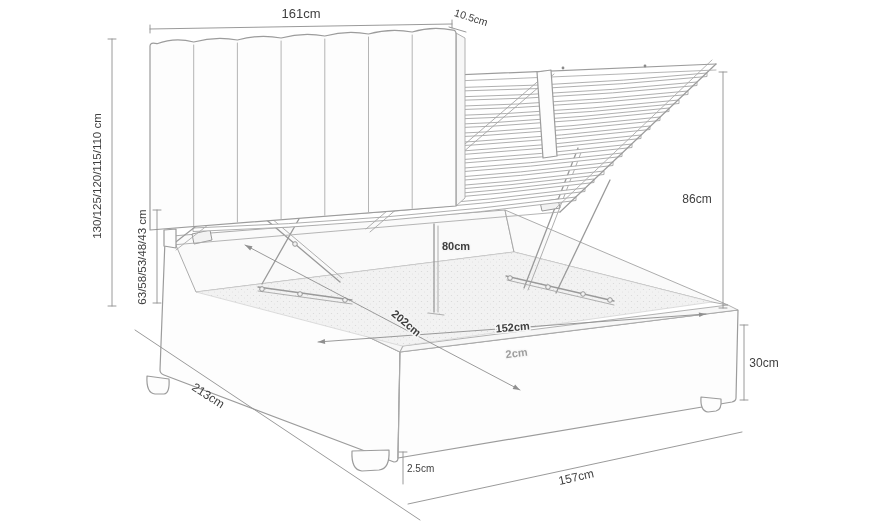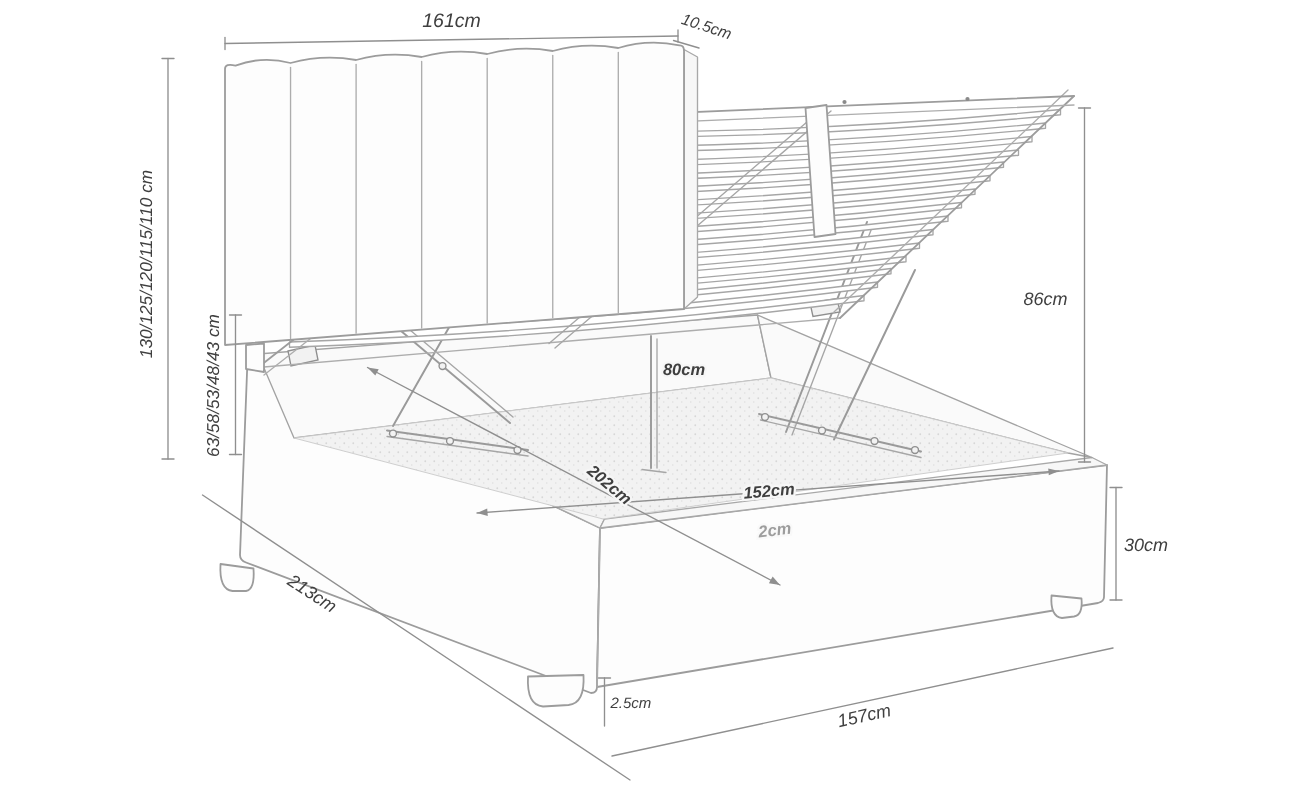--- a/index.html
+++ b/index.html
@@ -2,21 +2,20 @@
 <html><head>
 <meta charset="utf-8">
 <style>
   html,body{margin:0;padding:0;background:#ffffff;}
   .stage{
     position:relative;
     width:870px;height:524px;
     background:#ffffff;
     overflow:hidden;
     font-family:"Liberation Sans", sans-serif;
-    font-style:italic;
   }
   .stage svg{position:absolute;left:0;top:0;}
   .outline{fill:none;stroke:#9c9c9c;stroke-width:1.2;stroke-linejoin:round;stroke-linecap:round;}
   .thin{fill:none;stroke:#adadad;stroke-width:0.9;stroke-linejoin:round;stroke-linecap:round;}
   .panel{fill:#fdfdfd;stroke:#9c9c9c;stroke-width:1.2;stroke-linejoin:round;}
   .panel2{fill:#f7f7f7;stroke:#a8a8a8;stroke-width:0.9;stroke-linejoin:round;}
   .wall{fill:#fafafa;stroke:#a3a3a3;stroke-width:0.9;stroke-linejoin:round;}
   .slat{fill:#ffffff;stroke:#a6a6a6;stroke-width:0.9;stroke-linejoin:round;}
   .mech{fill:none;stroke:#9a9a9a;stroke-width:1.3;stroke-linecap:round;}
   .mechthin{fill:none;stroke:#a6a6a6;stroke-width:0.9;stroke-linecap:round;}

